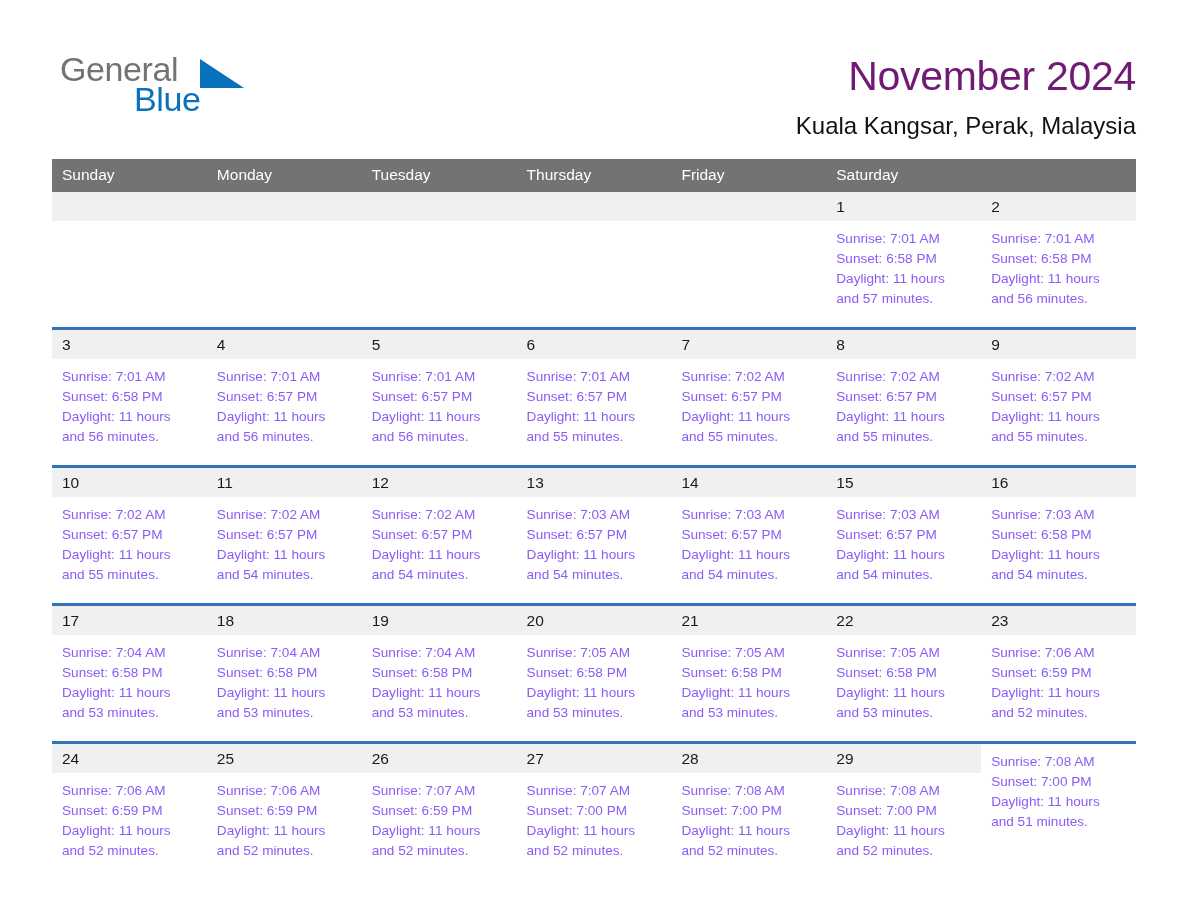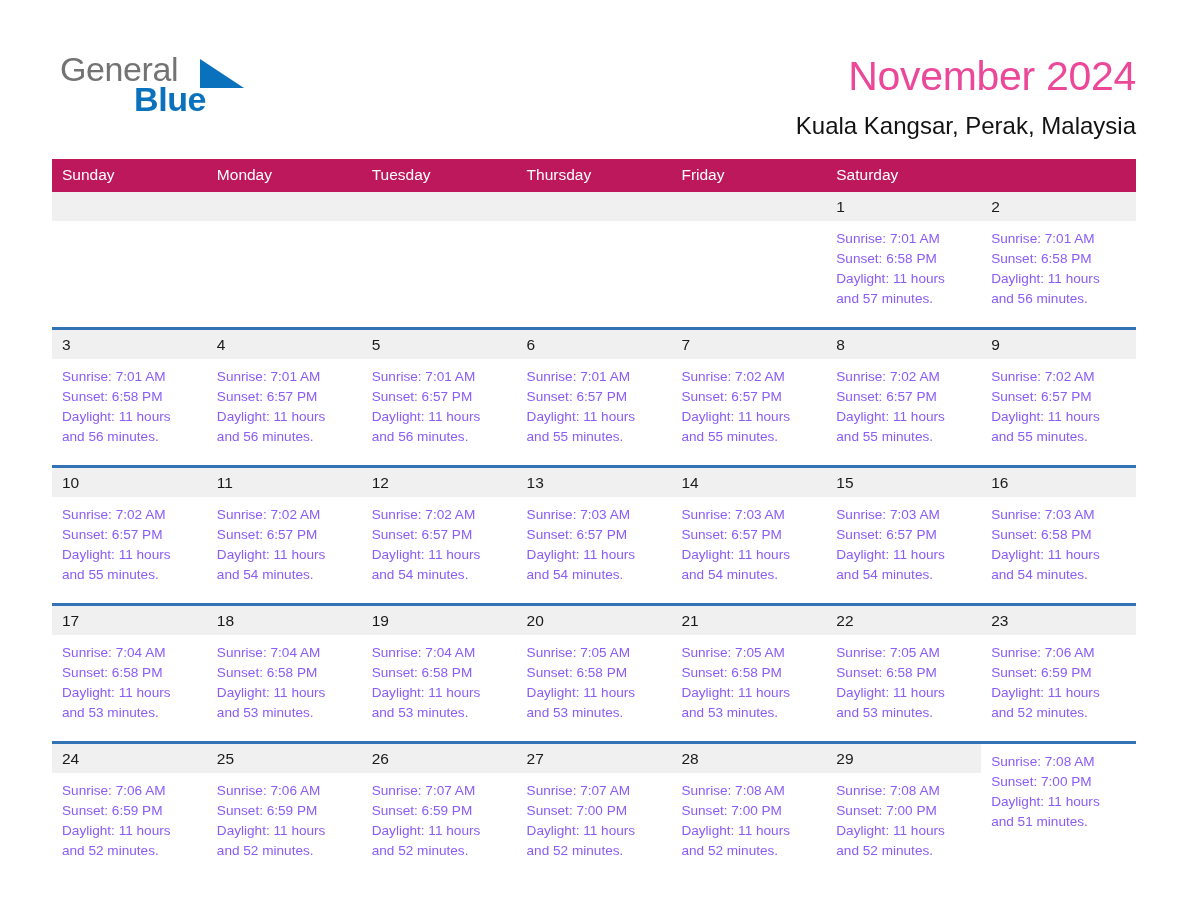--- a/index.html
+++ b/index.html
@@ -49,31 +49,31 @@
     height: 29px;
   }
   .brand-word-blue {
     position: absolute;
     left: 82px;
     top: 30px;
     font-size: 34px;
     letter-spacing: -0.4px;
     color: #0a71bd;
     line-height: 1;
-    font-weight: 700;
+    font-weight: 400;
   }
 
   .titles {
     text-align: right;
     padding-top: 2px;
   }
   .cal-title {
     font-size: 41px;
     font-weight: 400;
-    color: #ec4899;
+    color: #701a75;
     line-height: 1.12;
     letter-spacing: -0.3px;
     white-space: nowrap;
   }
   .cal-subtitle {
     font-size: 24px;
     font-weight: 400;
     color: #121212;
     margin-top: 12px;
     line-height: 1.15;
@@ -83,21 +83,21 @@
 
   
   .calendar {
     margin: 19px 52px 0 52px;
     width: 1084px;
   }
 
   .weekday-header {
     display: grid;
     grid-template-columns: repeat(7, 1fr);
-    background: #be185d;
+    background: #737373;
   }
   .weekday-cell {
     color: #ffffff;
     font-size: 15.5px;
     padding: 7px 10px 8px 10px;
     box-sizing: border-box;
     line-height: 1.2;
   }
 
   .week-row {

